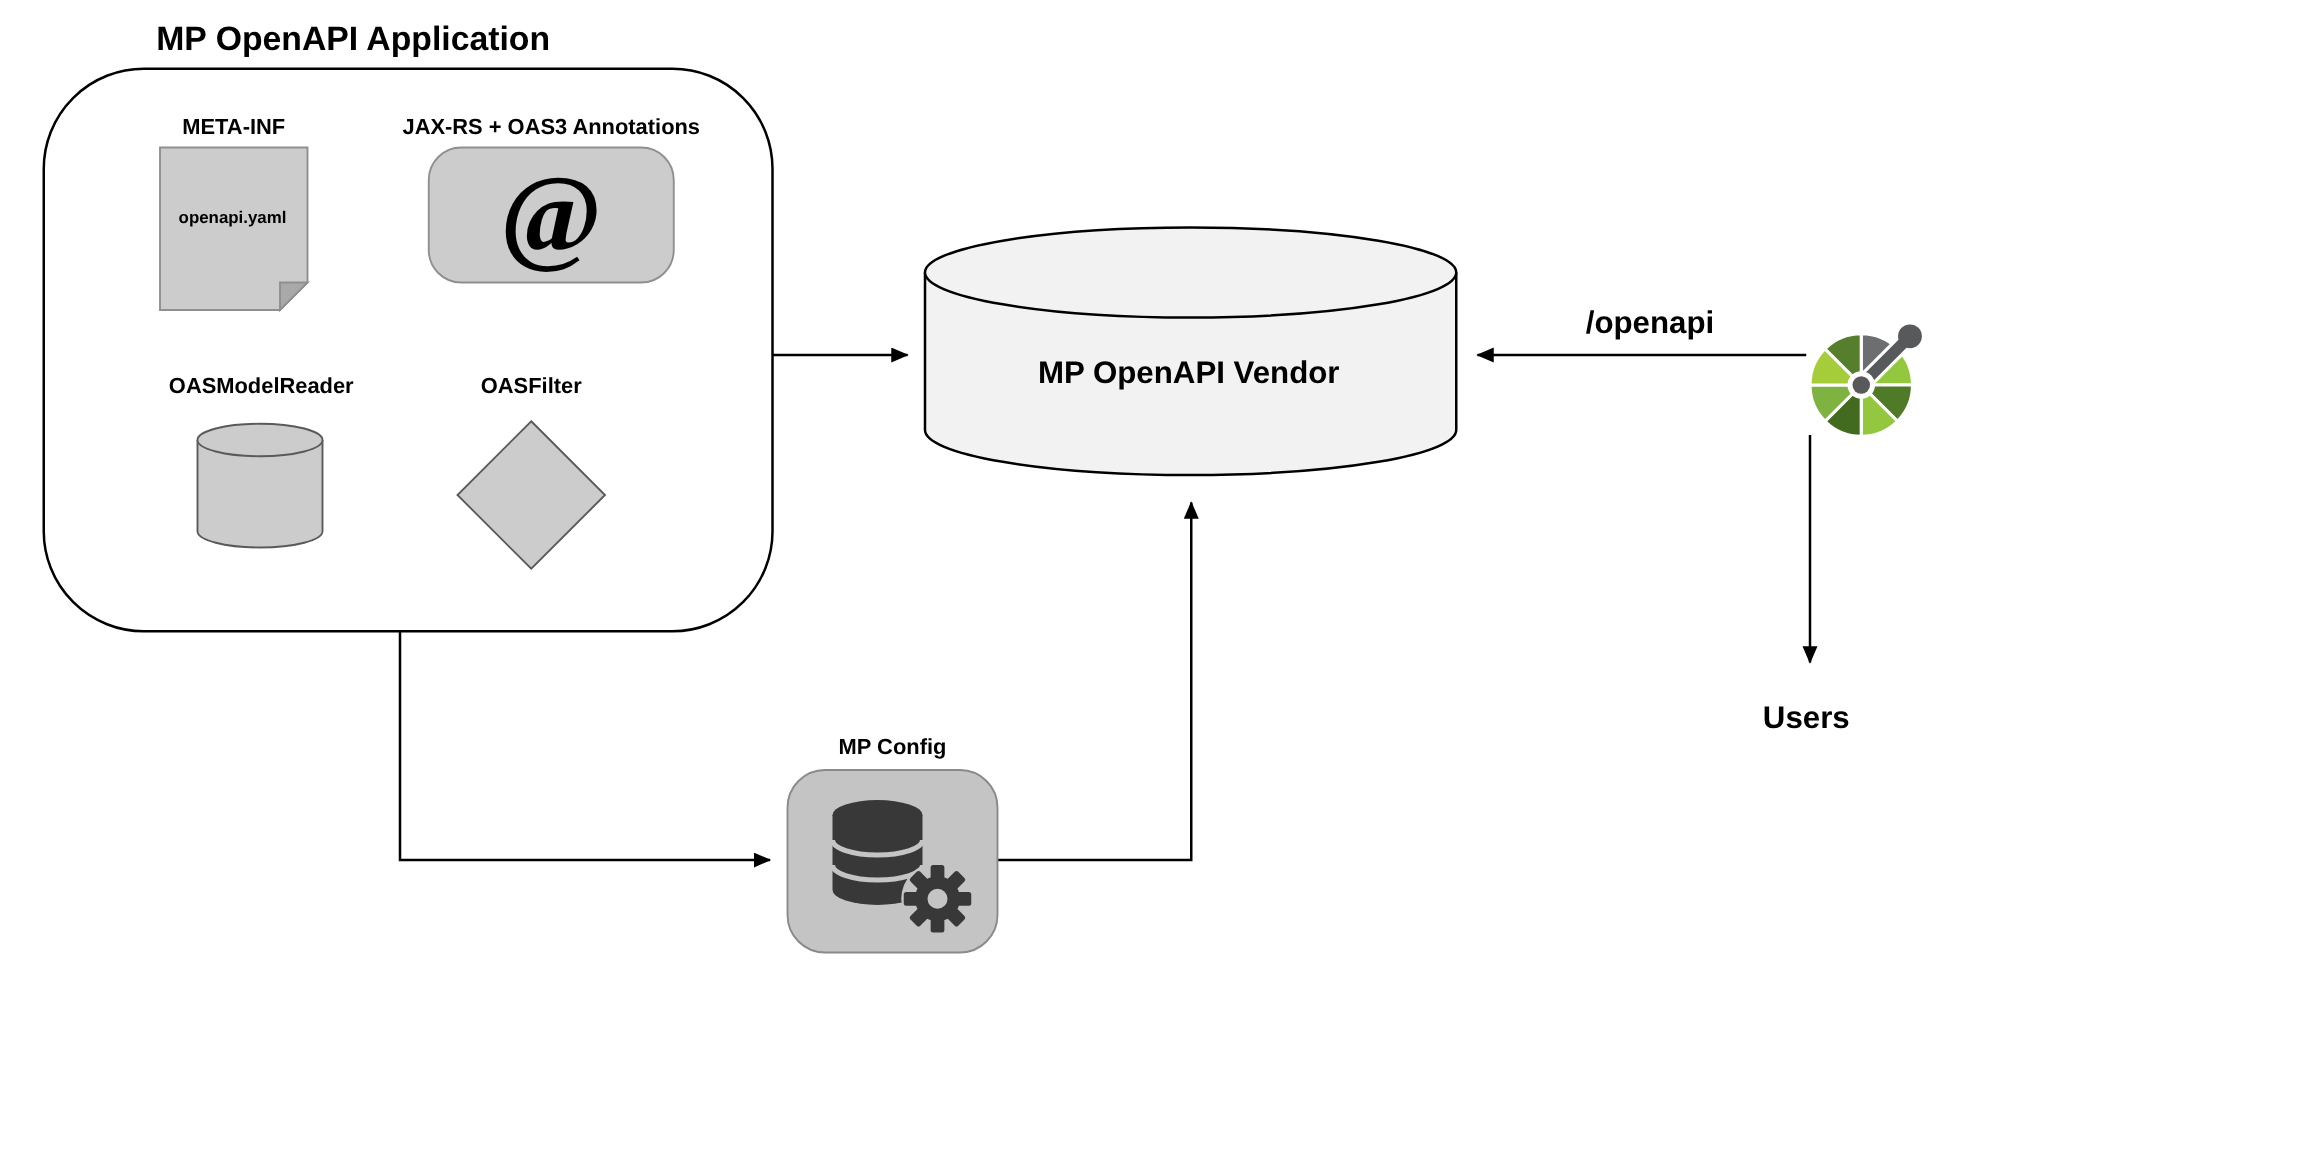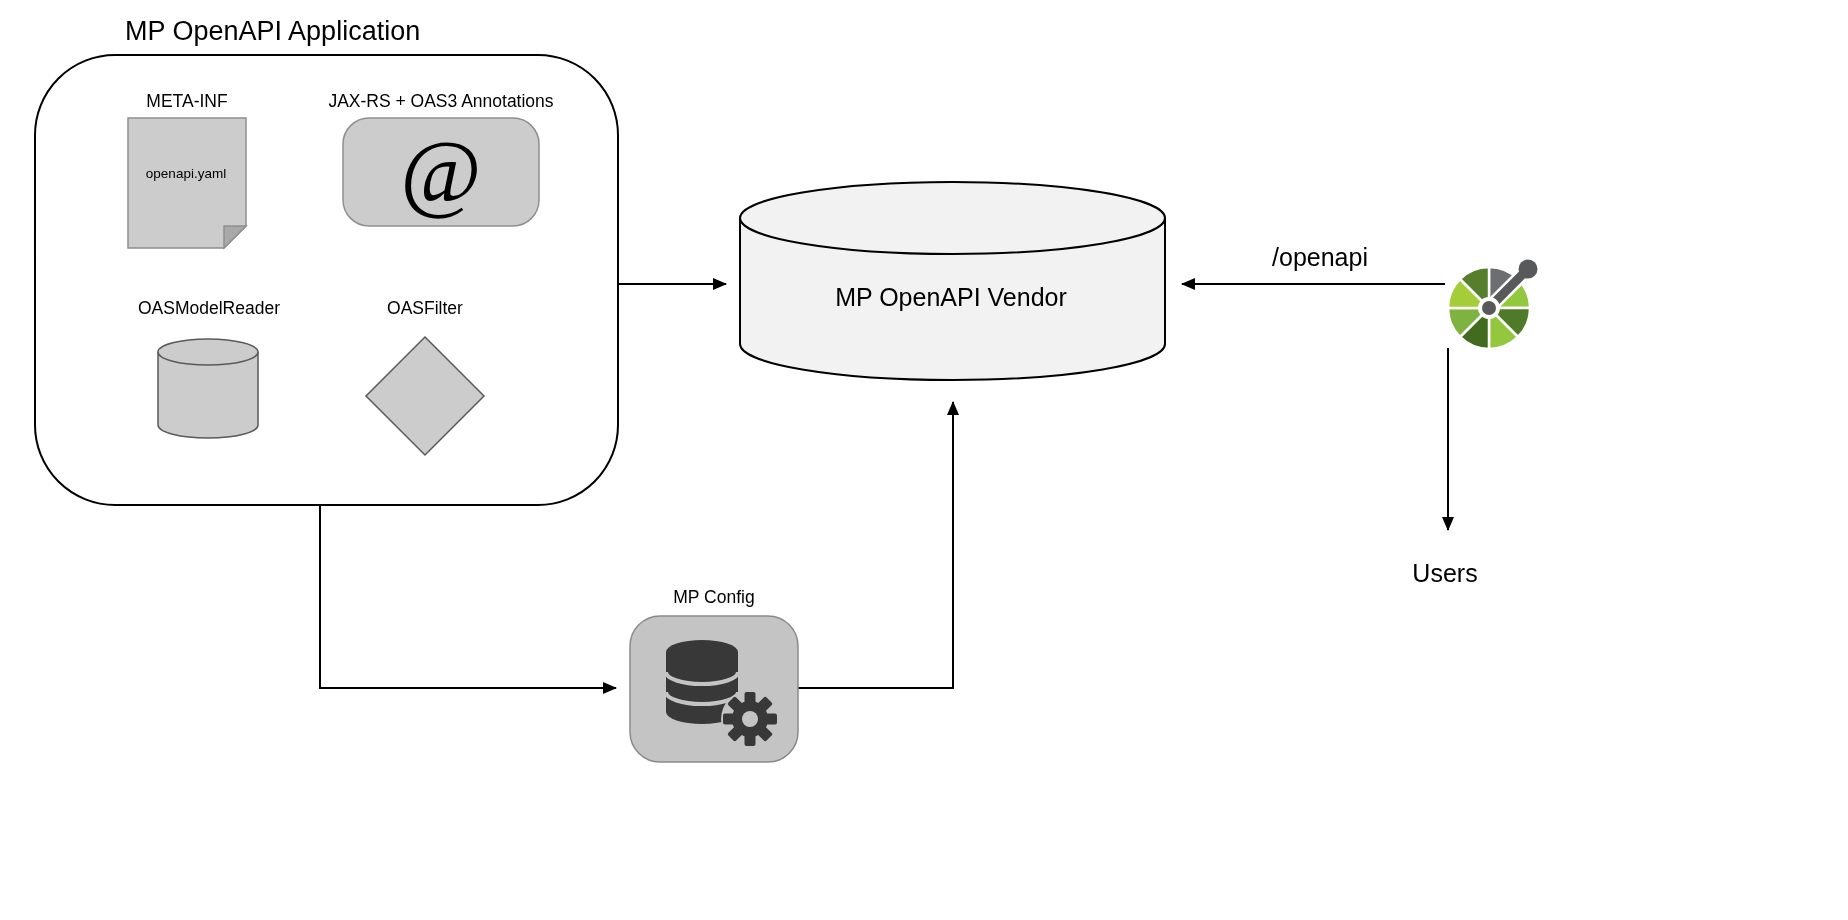--- a/index.html
+++ b/index.html
@@ -7,20 +7,21 @@
     padding: 0;
     background: #ffffff;
   }
   .canvas {
     position: relative;
     width: 1848px;
     height: 920px;
     background: #ffffff;
     font-family: "Liberation Sans", sans-serif;
     overflow: hidden;
+    font-weight: bold;
   }
   svg text {
     font-family: "Liberation Sans", sans-serif;
     fill: #000000;
   }
   svg .serif {
     font-family: "Liberation Serif", serif;
   }
 </style>
 </head>

